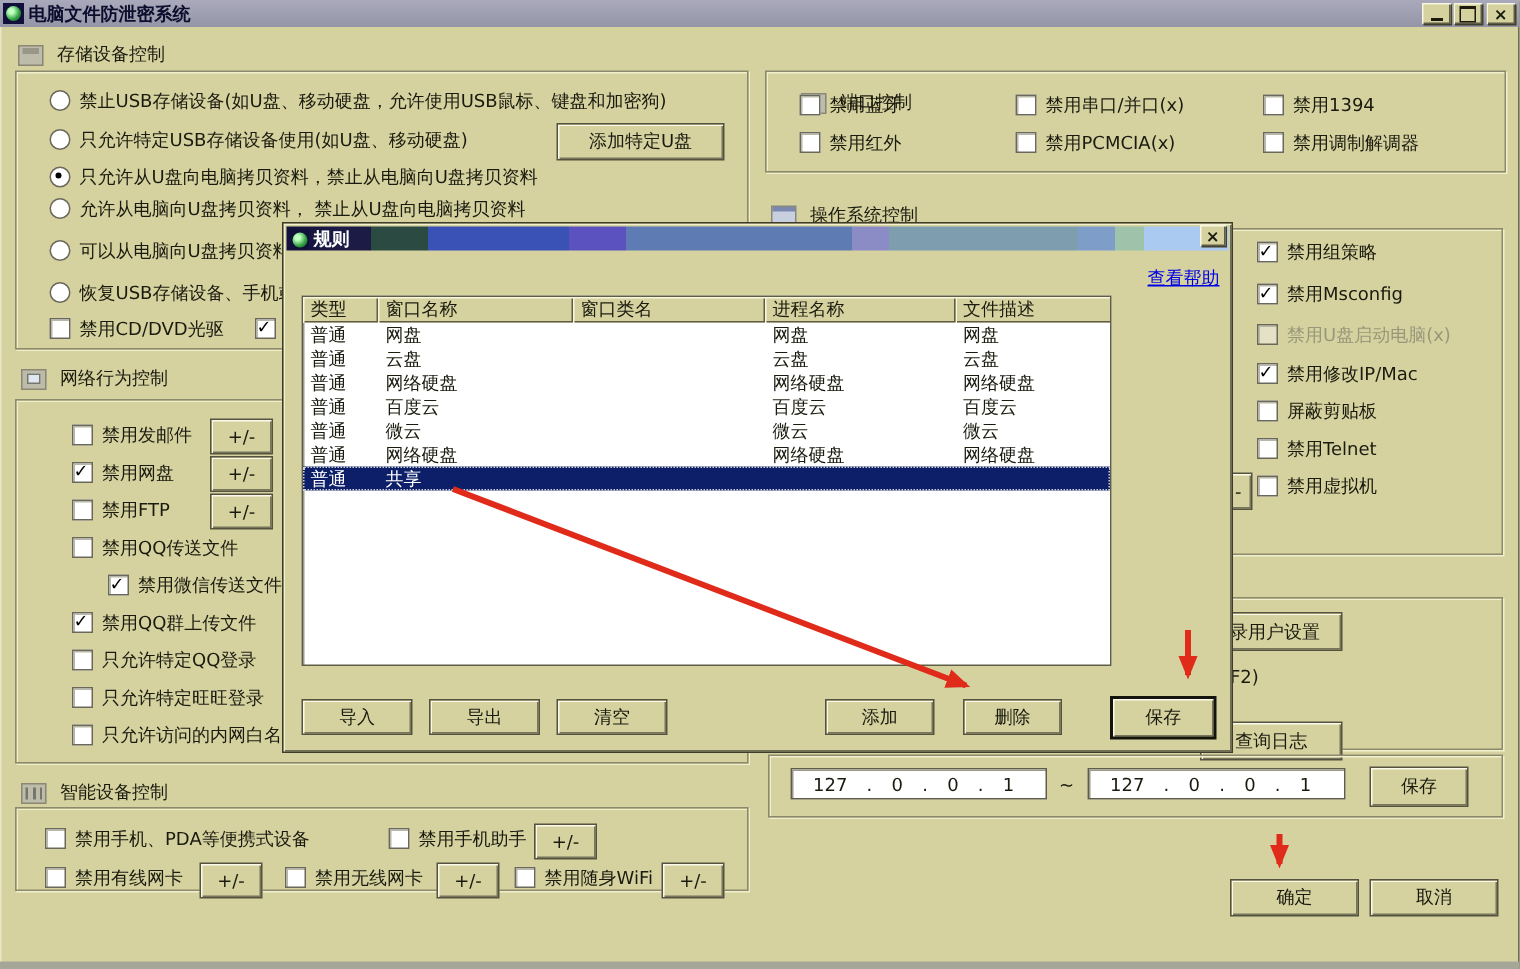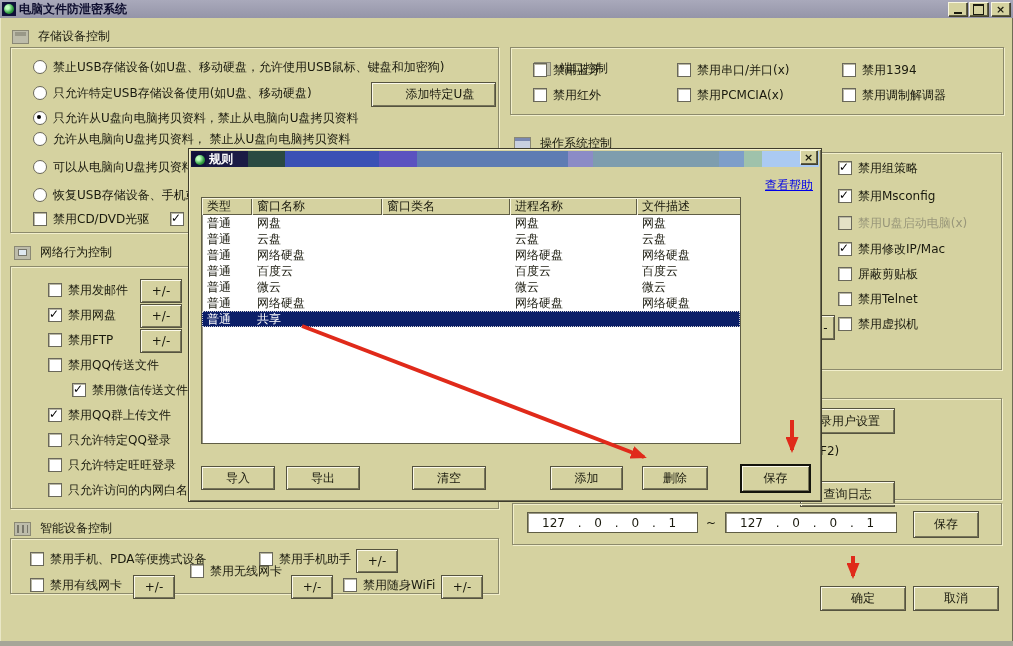--- a/index.html
+++ b/index.html
@@ -102,21 +102,21 @@
   </div>
   <div class="gbox" style="left:10px;top:47px;width:487px;height:184px;"></div>
   <div class="row" style="left:33px;top:60px;">
     <span class="radio"></span>
     <span class="lbl">禁止USB存储设备(如U盘、移动硬盘，允许使用USB鼠标、键盘和加密狗)</span>
   </div>
   <div class="row" style="left:33px;top:86px;">
     <span class="radio"></span>
     <span class="lbl">只允许特定USB存储设备使用(如U盘、移动硬盘)</span>
   </div>
-  <div class="btn" style="left:371px;top:82px;width:110px;height:23px;padding-left:13px;">添加特定U盘</div>
+  <div class="btn" style="left:371px;top:82px;width:110px;height:23px;">添加特定U盘</div>
   <div class="row" style="left:33px;top:111px;">
     <span class="radio on"></span>
     <span class="lbl">只允许从U盘向电脑拷贝资料，禁止从电脑向U盘拷贝资料</span>
   </div>
   <div class="row" style="left:33px;top:132px;">
     <span class="radio"></span>
     <span class="lbl">允许从电脑向U盘拷贝资料，  禁止从U盘向电脑拷贝资料</span>
   </div>
   <div class="row" style="left:33px;top:160px;">
     <span class="radio"></span>
@@ -257,21 +257,21 @@
   <div class="row" style="left:248px;top:552px;padding-left:11px;">
     <span class="cb"></span>
     <span class="lbl">禁用手机助手</span>
   </div>
   <div class="btn btn-pm" style="left:356px;top:549px;height:22px;">+/-</div>
   <div class="row" style="left:30px;top:578px;">
     <span class="cb"></span>
     <span class="lbl">禁用有线网卡</span>
   </div>
   <div class="btn btn-pm" style="left:133px;top:575px;height:22px;">+/-</div>
-  <div class="row" style="left:190px;top:564px;">
+  <div class="row" style="left:190px;top:578px;">
     <span class="cb"></span>
     <span class="lbl">禁用无线网卡</span>
   </div>
   <div class="btn btn-pm" style="left:291px;top:575px;height:22px;">+/-</div>
   <div class="row" style="left:343px;top:578px;">
     <span class="cb"></span>
     <span class="lbl">禁用随身WiFi</span>
   </div>
   <div class="btn btn-pm" style="left:441px;top:575px;height:22px;">+/-</div>
 
@@ -356,21 +356,21 @@
             <div class="tcell c1">共享</div>
             <div class="tcell c2"></div>
             <div class="tcell c3"></div>
             <div class="tcell c4"></div>
           </div>
         </div>
     </div>
 
     <div class="btn" style="left:12px;top:317px;width:72px;height:22px;">导入</div>
     <div class="btn" style="left:97px;top:317px;width:72px;height:22px;">导出</div>
-    <div class="btn" style="left:182px;top:317px;width:72px;height:22px;margin-left:41px;">清空</div>
+    <div class="btn" style="left:182px;top:317px;width:72px;height:22px;">清空</div>
     <div class="btn" style="left:361px;top:317px;width:71px;height:22px;">添加</div>
     <div class="btn" style="left:453px;top:317px;width:64px;height:22px;">删除</div>
     <div class="btn default" style="left:551px;top:315px;width:67px;height:25px;">保存</div>
   </div>
 
   <svg class="arrows" width="1013" height="646">
     <defs>
       <marker id="ah" markerUnits="userSpaceOnUse" markerWidth="16" markerHeight="13" refX="13" refY="6.5" orient="auto">
         <path d="M0,0 L16,6.5 L0,13 z" fill="#e02a1a"></path>
       </marker>

